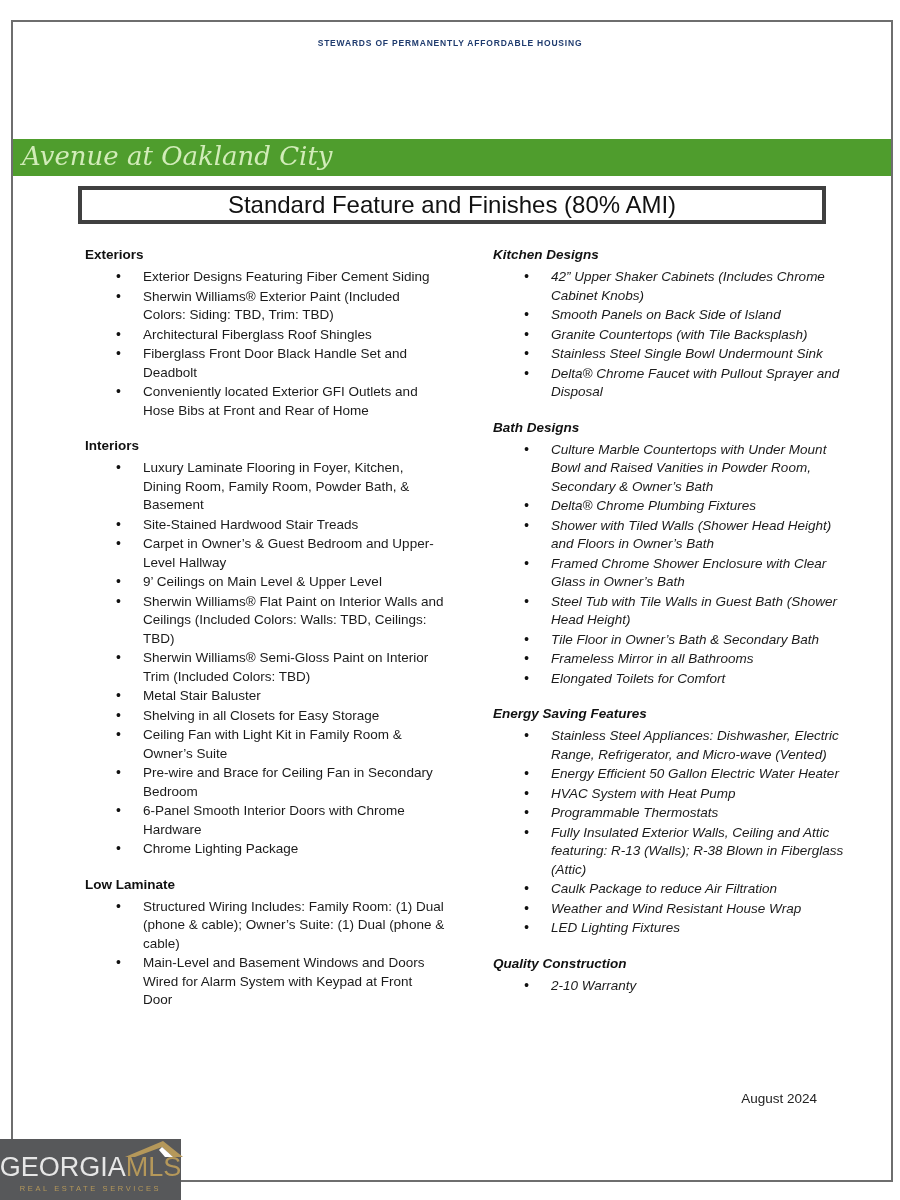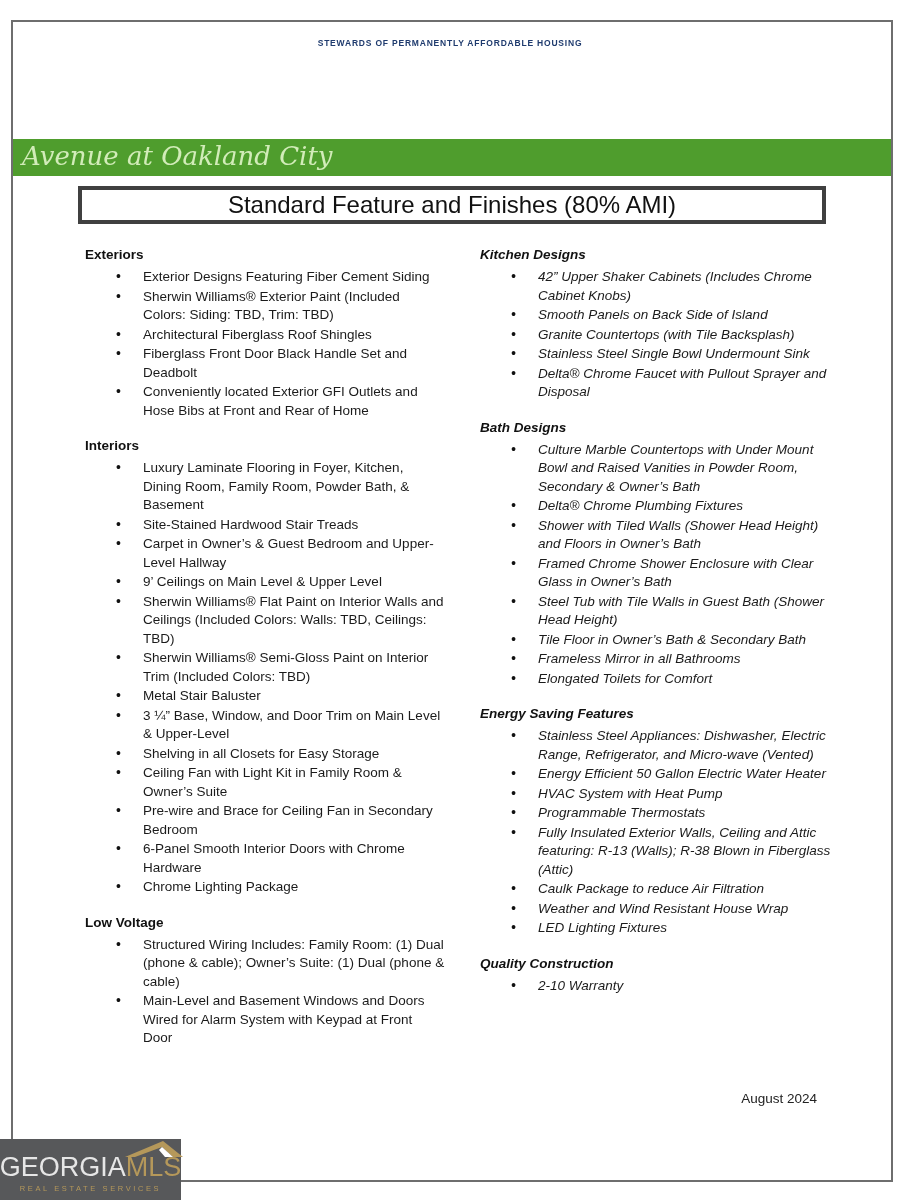--- a/index.html
+++ b/index.html
@@ -56,21 +56,21 @@
   }
   
   .title-box{
     position:absolute;left:78px;top:186px;width:748px;height:38px;
     border:4px solid #404040;display:flex;align-items:center;justify-content:center;
   }
   .title-text{font-size:24px;color:#111;}
   
   .content{
     position:absolute;left:85px;top:246px;width:752px;
-    display:flex;gap:35px;align-items:flex-start;
+    display:flex;gap:48px;align-items:flex-start;
   }
   .col{flex:0 0 auto;}
   .col.left{width:360px;}
   .col.right{width:357px;font-style:italic;}
   .section-heading{
     font-weight:bold;font-size:13.5px;line-height:17px;margin:0 0 5px 0;color:#111;
   }
   ul.feature-list{list-style:none;margin:0 0 17px 0;padding:0;}
   ul.feature-list li{
     position:relative;margin-left:58px;font-size:13.5px;line-height:18.5px;
@@ -131,31 +131,30 @@
   <div class="section">
     <div class="section-heading">Interiors</div>
     <ul class="feature-list">
           <li>Luxury Laminate Flooring in Foyer, Kitchen, Dining Room, Family Room, Powder Bath, &amp; Basement</li>
           <li>Site-Stained Hardwood Stair Treads</li>
           <li>Carpet in Owner’s &amp; Guest Bedroom and Upper-Level Hallway</li>
           <li>9’ Ceilings on Main Level &amp; Upper Level</li>
           <li>Sherwin Williams® Flat Paint on Interior Walls and Ceilings (Included Colors: Walls: TBD, Ceilings: TBD)</li>
           <li>Sherwin Williams® Semi-Gloss Paint on Interior Trim (Included Colors: TBD)</li>
           <li>Metal Stair Baluster</li>
-          <li>3 ¼” Base, Window, and Door Trim on Main Level &amp; Upper-Level</li>
           <li>Shelving in all Closets for Easy Storage</li>
           <li>Ceiling Fan with Light Kit in Family Room &amp; Owner’s Suite</li>
           <li>Pre-wire and Brace for Ceiling Fan in Secondary Bedroom</li>
           <li>6-Panel Smooth Interior Doors with Chrome Hardware</li>
           <li>Chrome Lighting Package</li>
         </ul>
   </div>
 
   <div class="section">
-    <div class="section-heading">Low Voltage</div>
+    <div class="section-heading">Low Laminate</div>
     <ul class="feature-list">
           <li>Structured Wiring Includes: Family Room: (1) Dual (phone &amp; cable); Owner’s Suite: (1) Dual (phone &amp; cable)</li>
           <li>Main-Level and Basement Windows and Doors Wired for Alarm System with Keypad at Front Door</li>
         </ul>
   </div>
 </div>
   <div class="col right">
   <div class="section">
     <div class="section-heading">Kitchen Designs</div>
     <ul class="feature-list">

